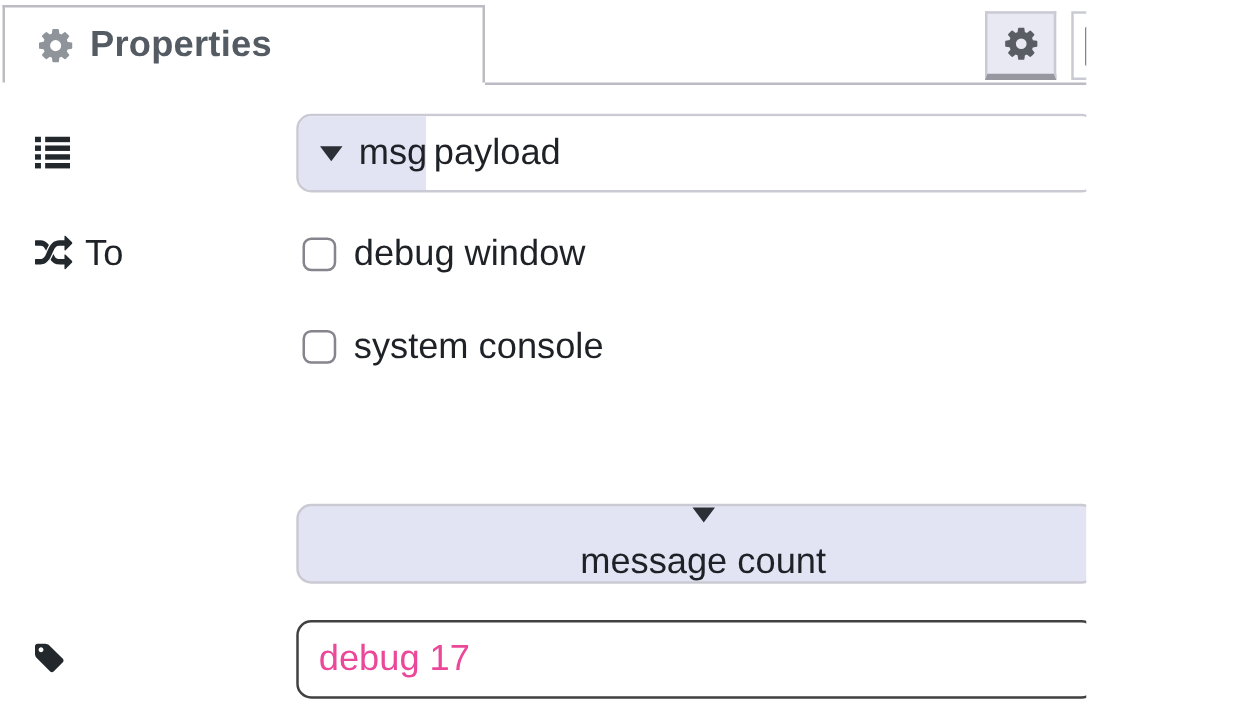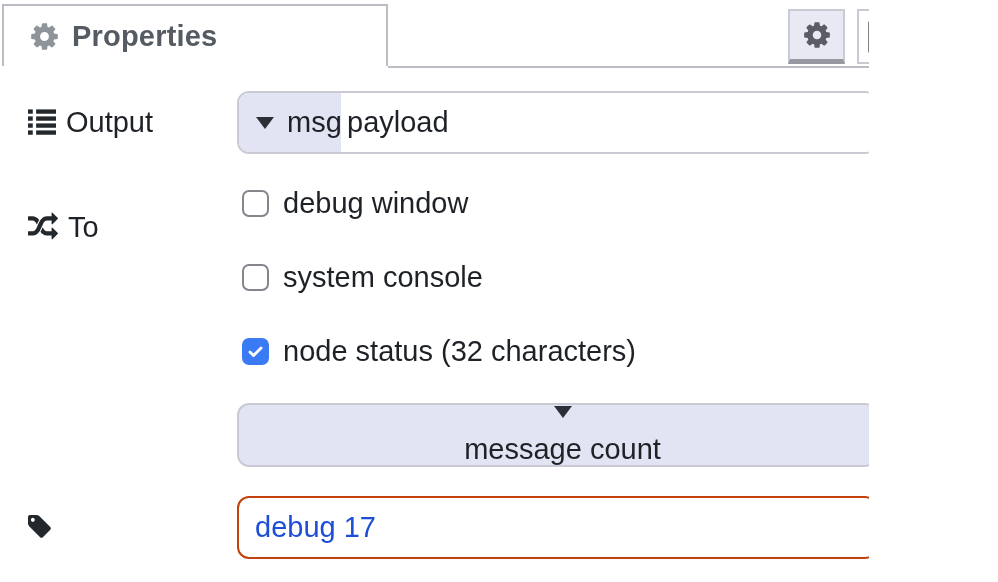--- a/index.html
+++ b/index.html
@@ -35,21 +35,21 @@
     position:absolute;left:988px;top:0;width:10px;height:582px;background:#f1f1f6;
     background-image:radial-gradient(#c9c9d6 1px, transparent 1.2px);background-size:10px 10px;
   }
   
   .row-label{
     position:absolute;left:28px;display:flex;align-items:center;gap:10px;
     font-size:29px;color:#1e2227;height:34px;
   }
   .row-label svg{display:block;fill:#23282d;}
   .lbl-output{top:105px;}
-  .lbl-to{top:186px;margin-top:24px;}
+  .lbl-to{top:186px;}
   .lbl-name{top:510px;}
   .typed-input{
     position:absolute;left:237px;top:91px;width:640px;height:63px;
     border:2px solid #cacad4;border-radius:12px;background:#fff;
     display:flex;align-items:stretch;overflow:hidden;box-sizing:border-box;
   }
   .type-btn{
     width:102px;background:#e2e4f3;border:none;cursor:pointer;
     display:flex;align-items:center;padding:0 0 0 17px;gap:13px;flex:none;
     font-family:inherit;
@@ -77,22 +77,22 @@
   .cr-2{top:262px;}
   .cr-3{top:336px;}
   .dropdown{
     position:absolute;left:237px;top:403px;width:640px;height:64px;
     background:#e2e4f3;border:2px solid #cacad4;border-radius:12px;box-sizing:border-box;
     display:flex;align-items:center;padding-left:17px;gap:15px;cursor:pointer;font-family:inherit;flex-direction:column;
   }
   .dropdown-label{font-size:29px;color:#1e2227;}
   .name-input{
     position:absolute;left:237px;top:496px;width:640px;height:63px;
-    border:2px solid #c2410c;border-radius:12px;box-sizing:border-box;
-    font-family:inherit;font-size:29px;color:#1d4ed8;padding:0 0 0 16px;outline:none;background:#fff;
+    border:2px solid #404040;border-radius:12px;box-sizing:border-box;
+    font-family:inherit;font-size:29px;color:#ec4899;padding:0 0 0 16px;outline:none;background:#fff;
   }
 </style>
 </head>
 <body>
 
 <div class="screen">
 
   <div class="tab">
     <span class="tab-gear">
       <svg viewBox="0 0 1792 1792">
@@ -139,21 +139,20 @@
     <svg viewBox="0 0 20 20" style="width:28px;height:28px">
       <rect x="0" y="1" width="3.4" height="3.1"></rect>
         <rect x="5.8" y="1" width="14.2" height="3.1"></rect>
       <rect x="0" y="6" width="3.4" height="3.1"></rect>
         <rect x="5.8" y="6" width="14.2" height="3.1"></rect>
       <rect x="0" y="11" width="3.4" height="3.1"></rect>
         <rect x="5.8" y="11" width="14.2" height="3.1"></rect>
       <rect x="0" y="16" width="3.4" height="3.1"></rect>
         <rect x="5.8" y="16" width="14.2" height="3.1"></rect>
     </svg>
-    <span>Output</span>
   </div>
   <div class="typed-input">
     <button class="type-btn">
       <span class="caret"></span>
       <span class="type-btn-label">msg.</span>
     </button>
     <input type="text" value="payload" style="">
   </div>
 
   <div class="row-label lbl-to">
@@ -168,28 +167,20 @@
       
     </span>
     <span class="check-label">debug window</span>
   </div>
   <div class="check-row cr-2">
     <span class="cb">
       
     </span>
     <span class="check-label">system console</span>
   </div>
-  <div class="check-row cr-3">
-    <span class="cb checked">
-      <svg viewBox="0 0 24 24">
-          <path d="M5 12.5l4.5 4.5L19 7.5" stroke="#fff" stroke-width="3.6" fill="none" stroke-linecap="round" stroke-linejoin="round"></path>
-        </svg>
-    </span>
-    <span class="check-label">node status (32 characters)</span>
-  </div>
 
   <button class="dropdown">
     <span class="caret"></span>
     <span class="dropdown-label">message count</span>
   </button>
 
   <div class="row-label lbl-name">
     <svg viewBox="0 0 1792 1792" style="width:27px;height:27px">
       <path d="M448 384q0-53-37.5-90.5t-90.5-37.5-90.5 37.5-37.5 90.5 37.5 90.5 90.5 37.5 90.5-37.5 37.5-90.5zm1067 576q0 53-37 90l-491 492q-39 37-91 37-53 0-90-37l-715-716q-38-37-64.5-101t-26.5-117v-416q0-52 38-90t90-38h416q53 0 117 26.5t102 64.5l715 714q37 39 37 91z"></path>
     </svg>

